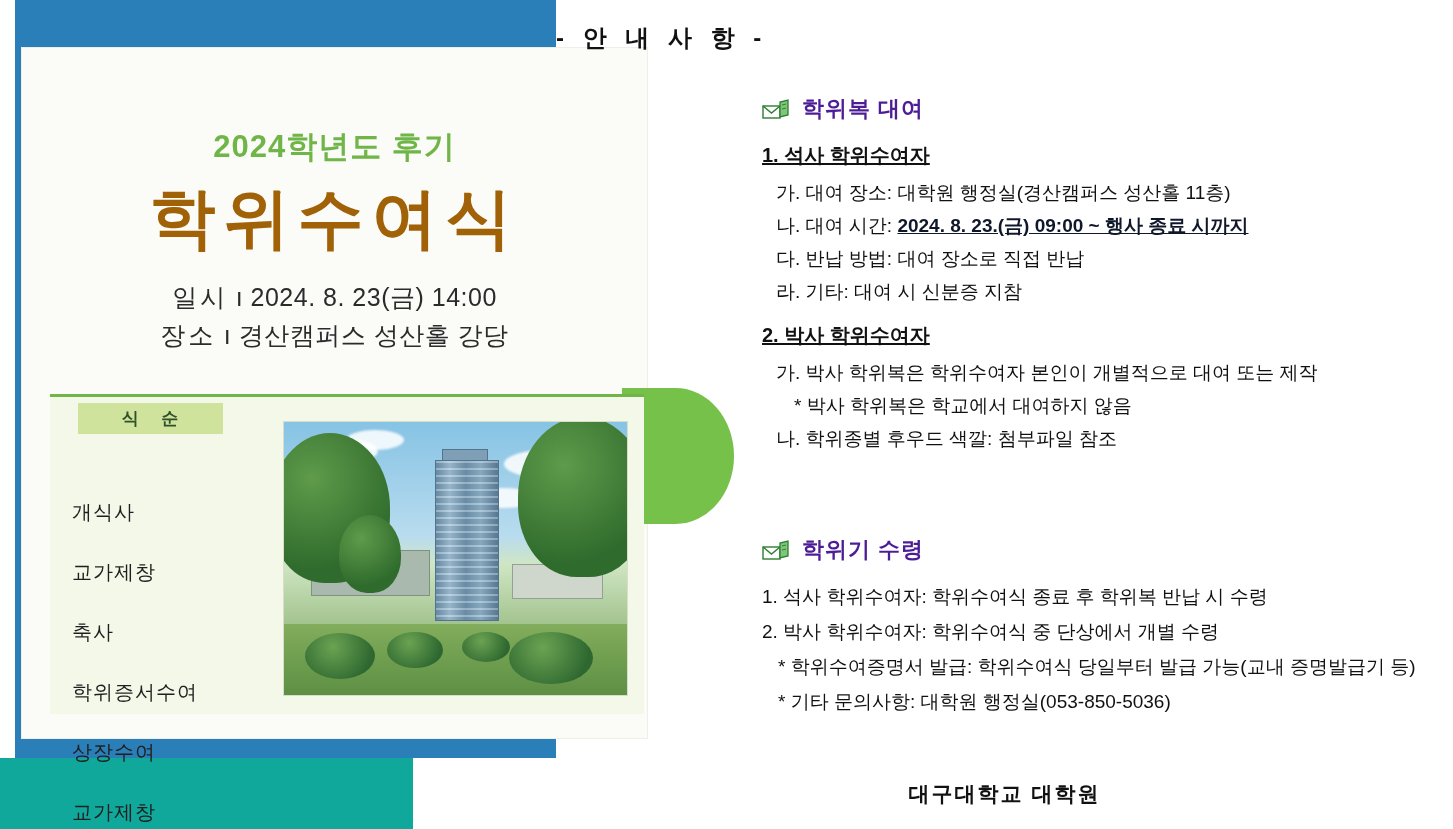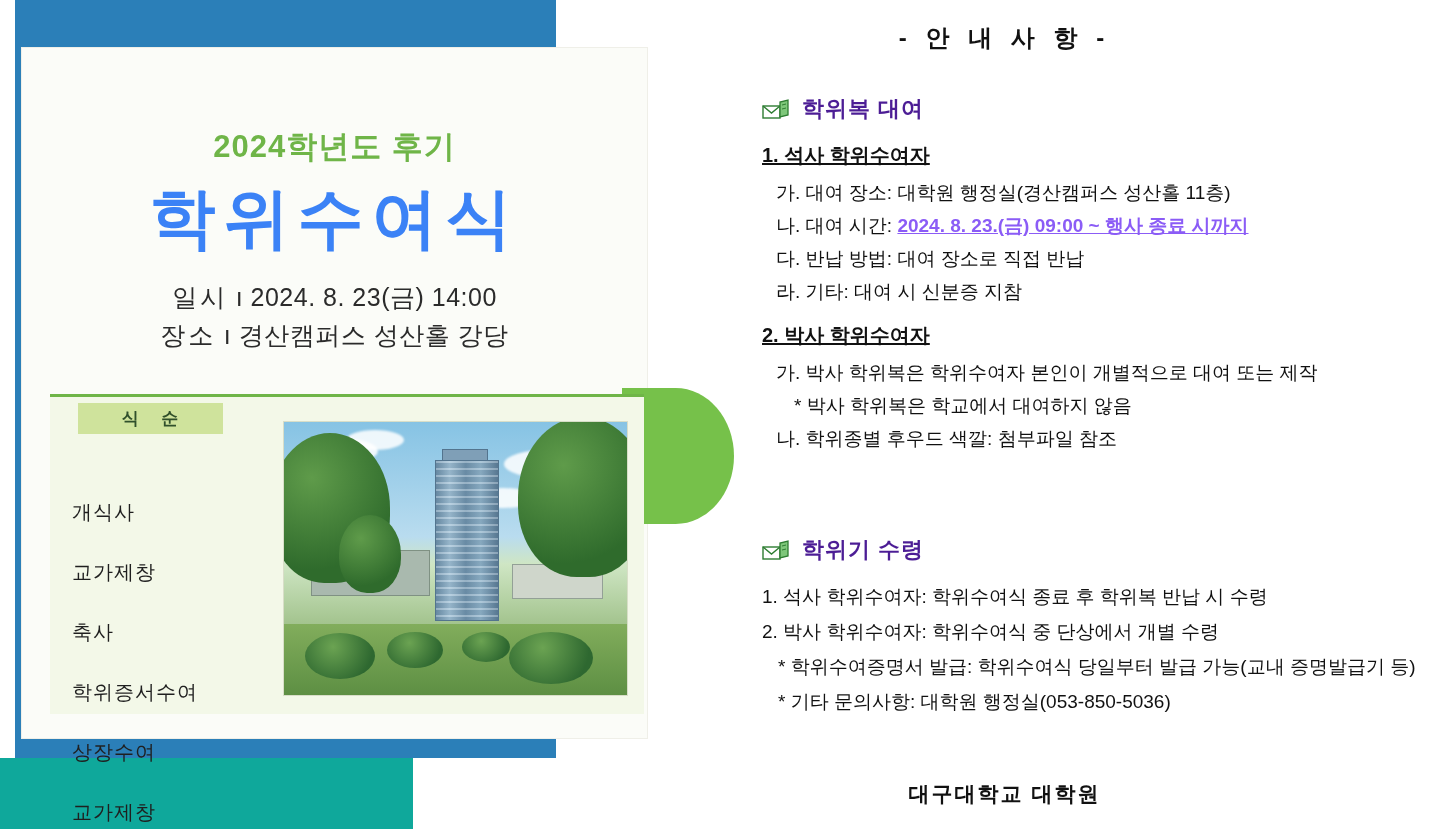--- a/index.html
+++ b/index.html
@@ -82,21 +82,21 @@
     letter-spacing: 1px;
   }
   .poster-title {
     position: absolute;
     left: 0;
     top: 126px;
     width: 625px;
     text-align: center;
     font-size: 66px;
     font-weight: bold;
-    color: #3b82f6;
+    color: #a16207;
     letter-spacing: 8px;
   }
   .poster-meta {
     position: absolute;
     left: 0;
     top: 230px;
     width: 625px;
     text-align: center;
     color: #2b2b2b;
   }
@@ -237,21 +237,20 @@
     left: 556px;
     top: 0;
     width: 897px;
     height: 829px;
   }
   .notice-title {
     position: absolute;
     top: 22px;
     left: 0;
     width: 897px;
-    text-align: center;
     font-size: 24px;
     font-weight: bold;
     letter-spacing: 6px;
     color: #111;
   }
   .sec {
     position: absolute;
     left: 206px;
     width: 700px;
   }
@@ -298,21 +297,21 @@
     list-style: none;
     margin: 4px 0 10px 0;
     padding-left: 14px;
   }
   ul.level2 > li {
     font-size: 19px;
     line-height: 33px;
     color: #111;
   }
   .hl-red {
-    color: #8b5cf6;
+    color: #0f172a;
     font-weight: bold;
     text-decoration: underline;
   }
   .blue {
     color: #3b52c4;
   }
   .note {
     padding-left: 18px;
     font-size: 19px;
     line-height: 33px;

